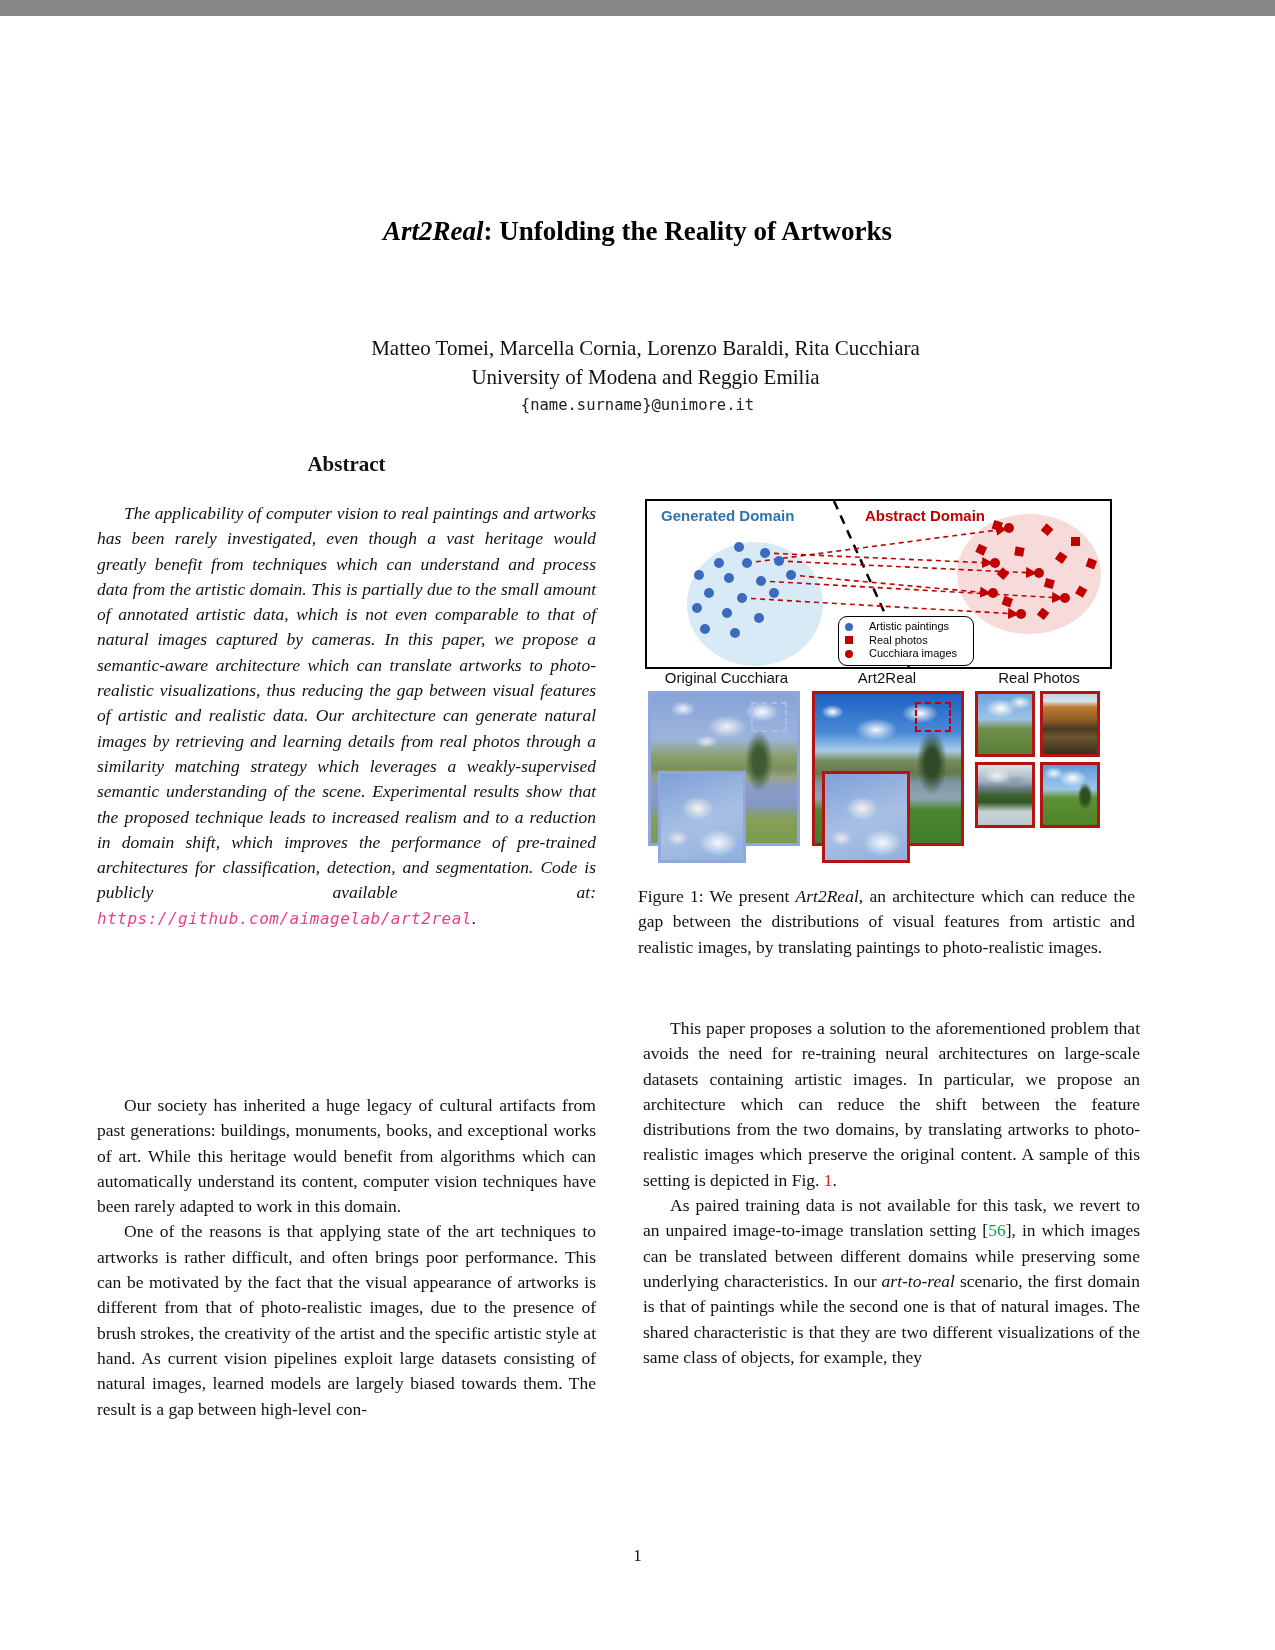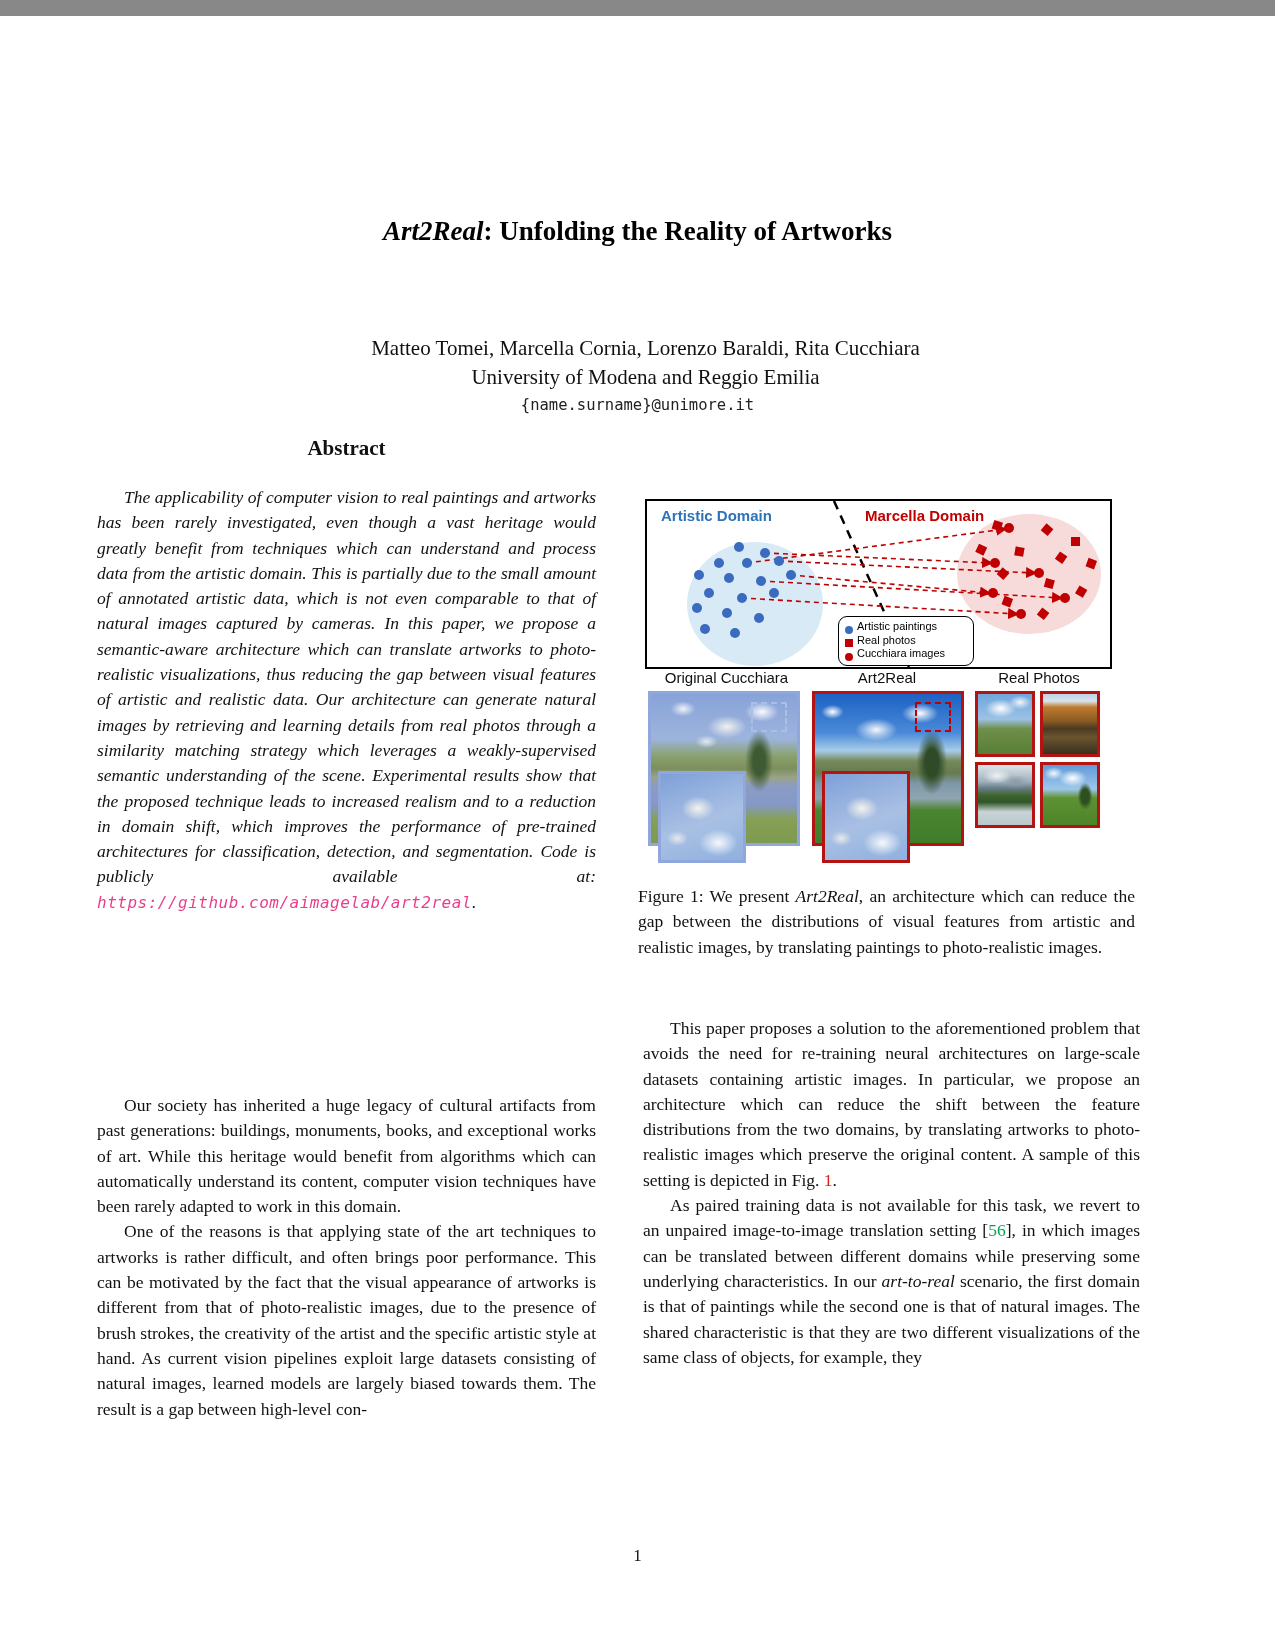--- a/index.html
+++ b/index.html
@@ -32,21 +32,21 @@
   
   .fig-box{position:absolute;left:645px;top:483px;width:463px;height:166px;
            border:2px solid #000;background:#fff;}
   .dom-label{position:absolute;font-family:"Liberation Sans",sans-serif;
              font-weight:bold;font-size:15px;}
   .dom-art{left:14px;top:6px;color:#2E74B5;}
   .dom-real{left:218px;top:6px;color:#C00000;}
   .legend{position:absolute;left:191px;top:115px;width:122px;background:#fff;
           border:1.6px solid #000;border-radius:9px;padding:3px 6px 4px 6px;z-index:5;
           font-family:"Liberation Sans",sans-serif;font-size:11px;line-height:13.5px;color:#000;}
-  .legend-row{display:flex;align-items:flex-end;gap:4px;white-space:nowrap;}
+  .legend-row{display:flex;align-items:center;gap:16px;white-space:nowrap;}
   .lg-dot{width:8px;height:8px;border-radius:50%;background:#3A6BBF;flex:0 0 auto;}
   .lg-sq{width:8px;height:8px;background:#C00000;flex:0 0 auto;}
   .lg-dot.red{background:#C00000;}
 
   .strip-labels{position:absolute;left:645px;top:653px;width:467px;display:flex;
                 font-family:"Liberation Sans",sans-serif;font-size:15px;color:#111;}
   .strip-labels span{display:block;text-align:center;}
   .sl1{width:163px;} .sl2{width:158px;} .sl3{width:146px;}
 
   .panel{position:absolute;top:675px;height:149px;width:146px;border:3px solid;}
@@ -109,21 +109,21 @@
 
   <div class="title">
     <div><span class="em">Art2Real</span><span>: Unfolding the Reality of Artworks</span></div>
   </div>
   <div class="authors">
     <div>Matteo Tomei, Marcella Cornia, Lorenzo Baraldi, Rita Cucchiara</div>
     <div>University of Modena and Reggio Emilia</div>
   </div>
   <div class="email">{name.surname}@unimore.it</div>
 
-  <div class="col-left" style="top:420px;">
+  <div class="col-left" style="top:436px;">
     <h2 class="abstract-head">Abstract</h2>
     <p class="body-text abstract-body indent" style="margin:24px 0 0 0;"><span>The applicability of computer vision to real paintings and artworks has been rarely investigated, even though a vast heritage would greatly benefit from techniques which can understand and process data from the artistic domain. This is partially due to the small amount of annotated artistic data, which is not even comparable to that of natural images captured by cameras. In this paper, we propose a semantic-aware architecture which can translate artworks to photo-realistic visualizations, thus reducing the gap between visual features of artistic and realistic data. Our architecture can generate natural images by retrieving and learning details from real photos through a similarity matching strategy which leverages a weakly-supervised semantic understanding of the scene. Experimental results show that the proposed technique leads to increased realism and to a reduction in domain shift, which improves the performance of pre-trained architectures for classification, detection, and segmentation. Code is publicly available at: </span><span class="url-link">https://github.com/aimagelab/art2real</span><span>.</span></p>
   </div>
 
   <div class="col-left" style="top:1058px;">
     <p class="body-text indent" style="margin:19px 0 0 0;">Our society has inherited a huge legacy of cultural artifacts from past generations: buildings, monuments, books, and exceptional works of art. While this heritage would benefit from algorithms which can automatically understand its content, computer vision techniques have been rarely adapted to work in this domain.</p>
     <p class="body-text indent" style="margin:0;">One of the reasons is that applying state of the art techniques to artworks is rather difficult, and often brings poor performance. This can be motivated by the fact that the visual appearance of artworks is different from that of photo-realistic images, due to the presence of brush strokes, the creativity of the artist and the specific artistic style at hand. As current vision pipelines exploit large datasets consisting of natural images, learned models are largely biased towards them. The result is a gap between high-level con-</p>
   </div>
 
   <div class="fig-box">
@@ -183,22 +183,22 @@
 
       <g fill="#C00000">
         <circle cx="362" cy="27" r="5"></circle>
           <circle cx="348" cy="62" r="5"></circle>
           <circle cx="392" cy="72" r="5"></circle>
         <circle cx="346" cy="92" r="5"></circle>
           <circle cx="418" cy="97" r="5"></circle>
           <circle cx="374" cy="113" r="5"></circle>
       </g>
     </svg>
-    <span class="dom-label dom-art">Artistic Domain</span>
-    <span class="dom-label dom-real">Marcella Domain</span>
+    <span class="dom-label dom-art">Generated Domain</span>
+    <span class="dom-label dom-real">Abstract Domain</span>
     <div class="legend">
       <div class="legend-row">
           <span class="lg-dot"></span>
           <span>Artistic paintings</span>
         </div>
       <div class="legend-row">
           <span class="lg-sq"></span>
           <span>Real photos</span>
         </div>
       <div class="legend-row">

